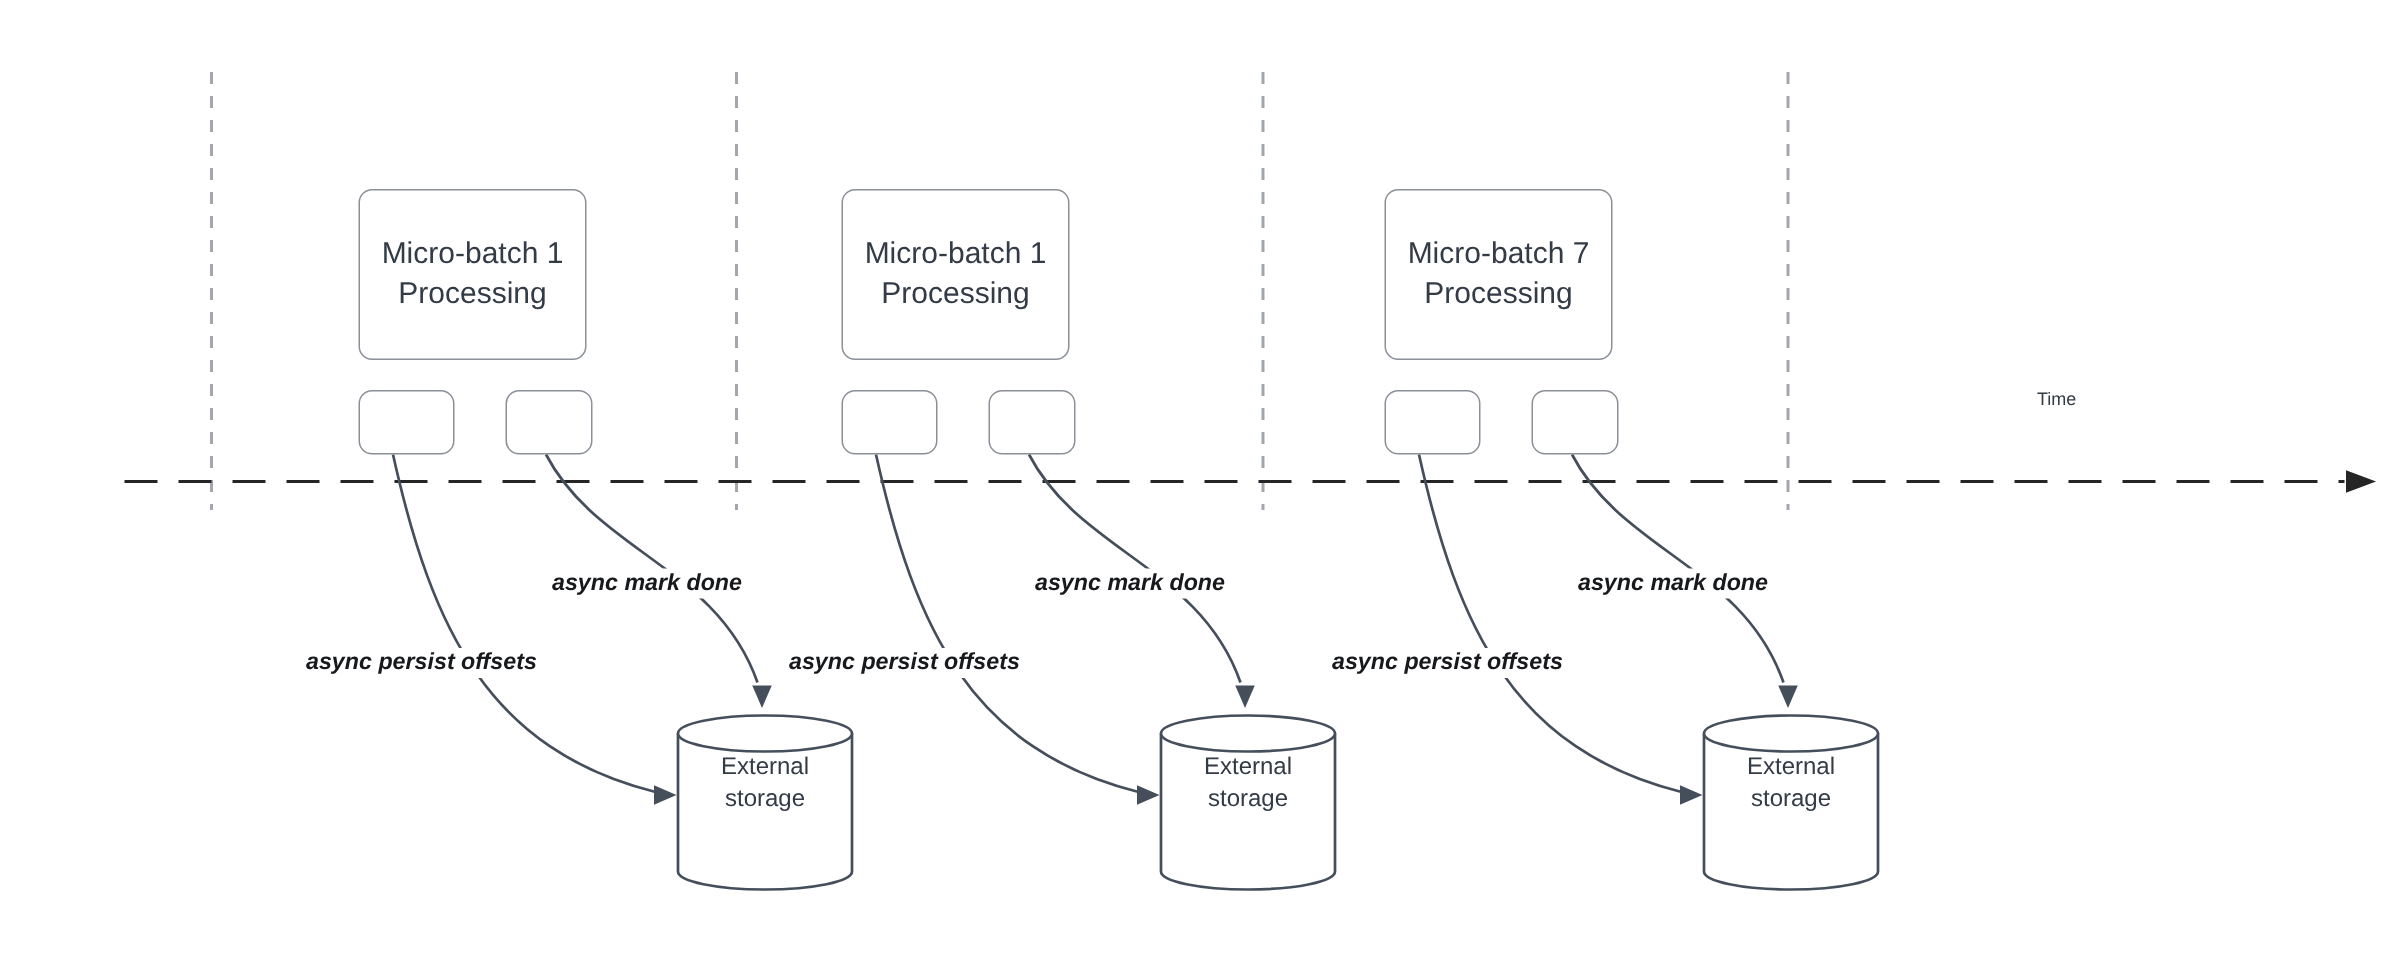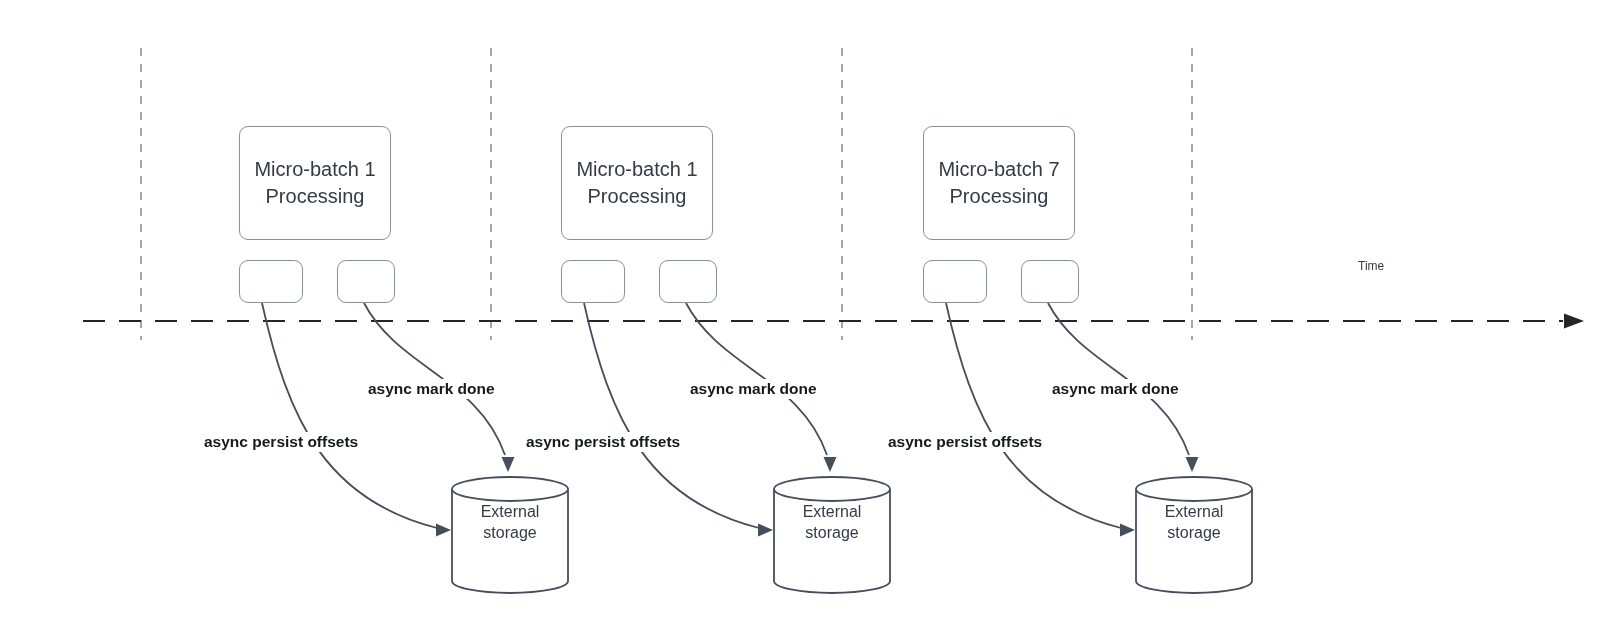--- a/index.html
+++ b/index.html
@@ -25,21 +25,21 @@
   .task-box{
     position:absolute;top:260px;height:43px;
     border:1.5px solid #8b9098;border-radius:9px;background:#ffffff;
     box-sizing:border-box;
   }
   .task-a{left:239px;width:64px;}
   .task-b{left:337px;width:58px;}
   .arrow-label{
     position:absolute;
     font-size:15.5px;font-weight:bold;color:#17191c;
-    background:#ffffff;padding:1px 3px;white-space:nowrap;
+    background:#ffffff;padding:1px 3px;white-space:nowrap;font-style:italic;
   }
   .persist-label{left:201px;top:432px;}
   .done-label{left:365px;top:379px;}
   .storage-label{
     position:absolute;left:452px;top:502px;width:116px;
     text-align:center;color:#333b46;font-size:16px;line-height:1.3;
   }
   .time-label{
     position:absolute;left:1358px;top:259px;
     color:#333b46;font-size:12px;

